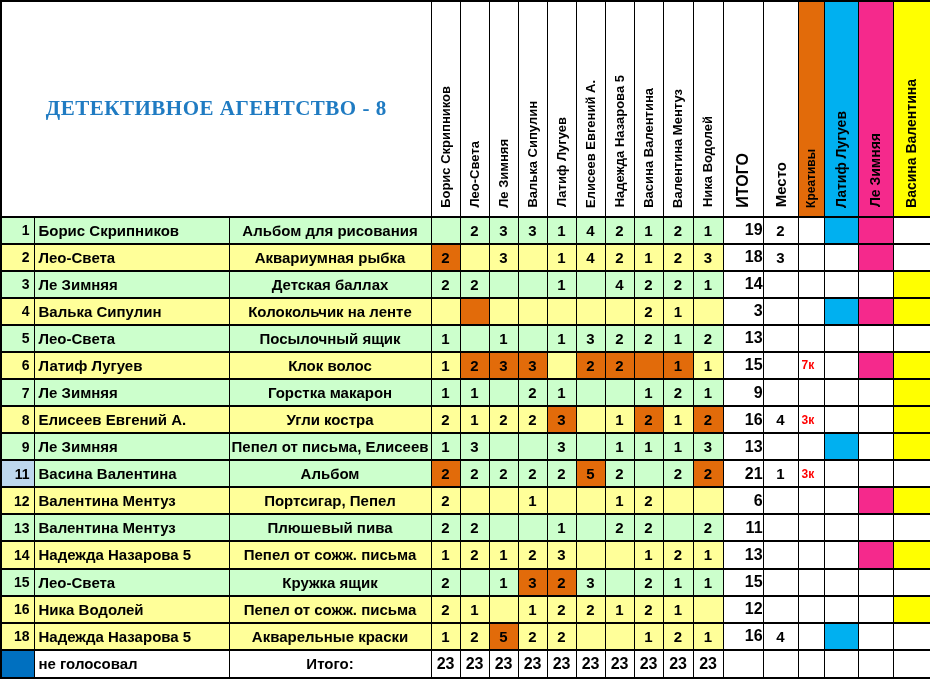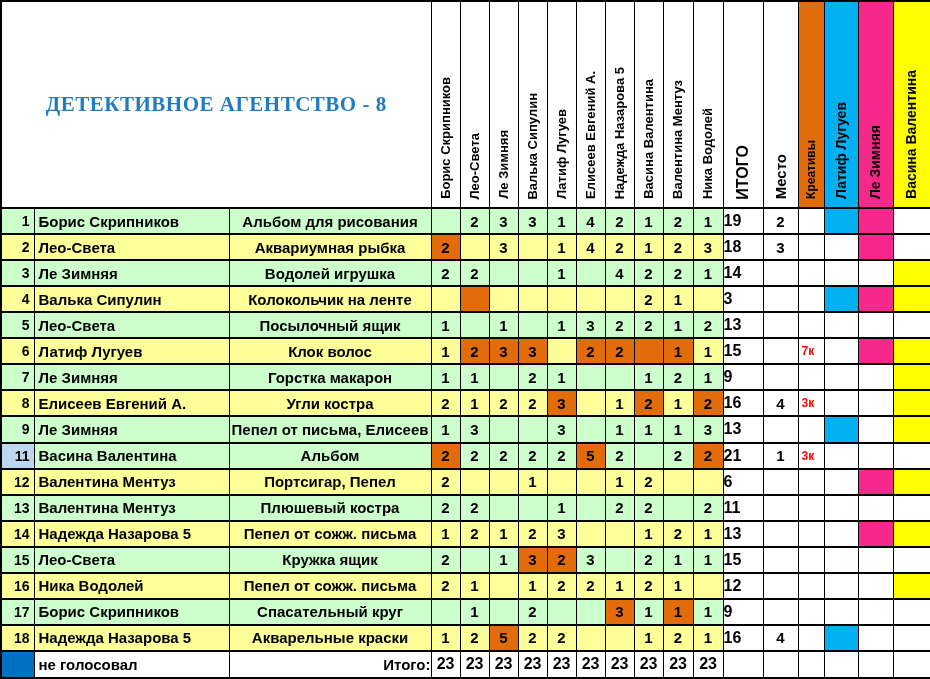--- a/index.html
+++ b/index.html
@@ -29,28 +29,28 @@
   }
   .vert.big{font-size:16px;}
   .vert.med{font-size:15px;}
   .vert.small{font-size:12px;}
   .vert.bonus{font-size:14px;}
   
   td.num{text-align:right;padding-right:4px;font-size:14px;}
   td.nm{text-align:left;padding-left:4px;font-size:15px;}
   td.item{text-align:center;font-size:15px;}
   td.vote{text-align:center;font-size:15px;}
-  td.tot{text-align:left;font-size:16px;background:#fff;}
+  td.tot{text-align:right;font-size:16px;background:#fff;}
   td.place{text-align:center;font-size:15px;background:#fff;}
   td.creat{text-align:left;padding-left:3px;font-size:12px;background:#fff;}
   td.bonus-cell{background:#fff;}
   
   td.swatch{padding:0;}
   td.flabel{text-align:left;padding-left:4px;font-size:15px;background:#fff;}
-  td.fitogo{text-align:right;font-size:15px;background:#fff;}
+  td.fitogo{text-align:center;font-size:15px;background:#fff;}
   td.f23{text-align:center;font-size:16px;background:#fff;}
   td.fblank{background:#fff;}
   td.fpoints{text-align:right;padding-right:5px;font-size:15px;background:#fff;}
   td.fbtotal{text-align:center;font-size:16px;background:#fff;}
 </style>
 </head>
 <body>
 
 <div class="sheet">
   <table class="grid">
@@ -133,21 +133,21 @@
           <td class="tot" style="background: rgb(255, 255, 255);">18</td>
           <td class="place" style="background: rgb(255, 255, 255);">3</td>
           <td class="creat" style="background: rgb(255, 255, 255); color: rgb(255, 0, 0);"></td>
           <td class="bonus-cell" style="background: rgb(255, 255, 255);"></td>
           <td class="bonus-cell" style="background: rgb(245, 41, 140);"></td>
           <td class="bonus-cell" style="background: rgb(255, 255, 255);"></td>
         </tr>
         <tr style="height: 24px;">
           <td class="num" style="background: rgb(204, 255, 204);">3</td>
           <td class="nm" style="background: rgb(204, 255, 204);">Ле Зимняя</td>
-          <td class="item" style="background: rgb(204, 255, 204);">Водолей игрушка</td>
+          <td class="item" style="background: rgb(204, 255, 204);">Детская баллах</td>
           <td class="vote" style="background: rgb(204, 255, 204);">2</td>
           <td class="vote" style="background: rgb(204, 255, 204);">2</td>
           <td class="vote" style="background: rgb(204, 255, 204);"></td>
           <td class="vote" style="background: rgb(204, 255, 204);"></td>
           <td class="vote" style="background: rgb(204, 255, 204);">1</td>
           <td class="vote" style="background: rgb(204, 255, 204);"></td>
           <td class="vote" style="background: rgb(204, 255, 204);">4</td>
           <td class="vote" style="background: rgb(204, 255, 204);">2</td>
           <td class="vote" style="background: rgb(204, 255, 204);">2</td>
           <td class="vote" style="background: rgb(204, 255, 204);">1</td>
@@ -322,21 +322,21 @@
           <td class="tot" style="background: rgb(255, 255, 255);">6</td>
           <td class="place" style="background: rgb(255, 255, 255);"></td>
           <td class="creat" style="background: rgb(255, 255, 255); color: rgb(255, 0, 0);"></td>
           <td class="bonus-cell" style="background: rgb(255, 255, 255);"></td>
           <td class="bonus-cell" style="background: rgb(245, 41, 140);"></td>
           <td class="bonus-cell" style="background: rgb(255, 255, 0);"></td>
         </tr>
         <tr style="height: 24px;">
           <td class="num" style="background: rgb(204, 255, 204);">13</td>
           <td class="nm" style="background: rgb(204, 255, 204);">Валентина Ментуз</td>
-          <td class="item" style="background: rgb(204, 255, 204);">Плюшевый костра</td>
+          <td class="item" style="background: rgb(204, 255, 204);">Плюшевый пива</td>
           <td class="vote" style="background: rgb(204, 255, 204);">2</td>
           <td class="vote" style="background: rgb(204, 255, 204);">2</td>
           <td class="vote" style="background: rgb(204, 255, 204);"></td>
           <td class="vote" style="background: rgb(204, 255, 204);"></td>
           <td class="vote" style="background: rgb(204, 255, 204);">1</td>
           <td class="vote" style="background: rgb(204, 255, 204);"></td>
           <td class="vote" style="background: rgb(204, 255, 204);">2</td>
           <td class="vote" style="background: rgb(204, 255, 204);">2</td>
           <td class="vote" style="background: rgb(204, 255, 204);"></td>
           <td class="vote" style="background: rgb(204, 255, 204);">2</td>
@@ -402,41 +402,20 @@
           <td class="vote" style="background: rgb(255, 255, 153);">1</td>
           <td class="vote" style="background: rgb(255, 255, 153);">2</td>
           <td class="vote" style="background: rgb(255, 255, 153);">1</td>
           <td class="vote" style="background: rgb(255, 255, 153);"></td>
           <td class="tot" style="background: rgb(255, 255, 255);">12</td>
           <td class="place" style="background: rgb(255, 255, 255);"></td>
           <td class="creat" style="background: rgb(255, 255, 255); color: rgb(255, 0, 0);"></td>
           <td class="bonus-cell" style="background: rgb(255, 255, 255);"></td>
           <td class="bonus-cell" style="background: rgb(255, 255, 255);"></td>
           <td class="bonus-cell" style="background: rgb(255, 255, 0);"></td>
-        </tr>
-        <tr style="height: 24px;">
-          <td class="num" style="background: rgb(204, 255, 204);">17</td>
-          <td class="nm" style="background: rgb(204, 255, 204);">Борис Скрипников</td>
-          <td class="item" style="background: rgb(204, 255, 204);">Спасательный круг</td>
-          <td class="vote" style="background: rgb(204, 255, 204);"></td>
-          <td class="vote" style="background: rgb(204, 255, 204);">1</td>
-          <td class="vote" style="background: rgb(204, 255, 204);"></td>
-          <td class="vote" style="background: rgb(204, 255, 204);">2</td>
-          <td class="vote" style="background: rgb(204, 255, 204);"></td>
-          <td class="vote" style="background: rgb(204, 255, 204);"></td>
-          <td class="vote" style="background: rgb(226, 107, 10);">3</td>
-          <td class="vote" style="background: rgb(204, 255, 204);">1</td>
-          <td class="vote" style="background: rgb(226, 107, 10);">1</td>
-          <td class="vote" style="background: rgb(204, 255, 204);">1</td>
-          <td class="tot" style="background: rgb(255, 255, 255);">9</td>
-          <td class="place" style="background: rgb(255, 255, 255);"></td>
-          <td class="creat" style="background: rgb(255, 255, 255); color: rgb(255, 0, 0);"></td>
-          <td class="bonus-cell" style="background: rgb(255, 255, 255);"></td>
-          <td class="bonus-cell" style="background: rgb(255, 255, 255);"></td>
-          <td class="bonus-cell" style="background: rgb(255, 255, 255);"></td>
         </tr>
         <tr style="height: 24px;">
           <td class="num" style="background: rgb(255, 255, 153);">18</td>
           <td class="nm" style="background: rgb(255, 255, 153);">Надежда Назарова 5</td>
           <td class="item" style="background: rgb(255, 255, 153);">Акварельные краски</td>
           <td class="vote" style="background: rgb(255, 255, 153);">1</td>
           <td class="vote" style="background: rgb(255, 255, 153);">2</td>
           <td class="vote" style="background: rgb(226, 107, 10);">5</td>
           <td class="vote" style="background: rgb(255, 255, 153);">2</td>
           <td class="vote" style="background: rgb(255, 255, 153);">2</td>

